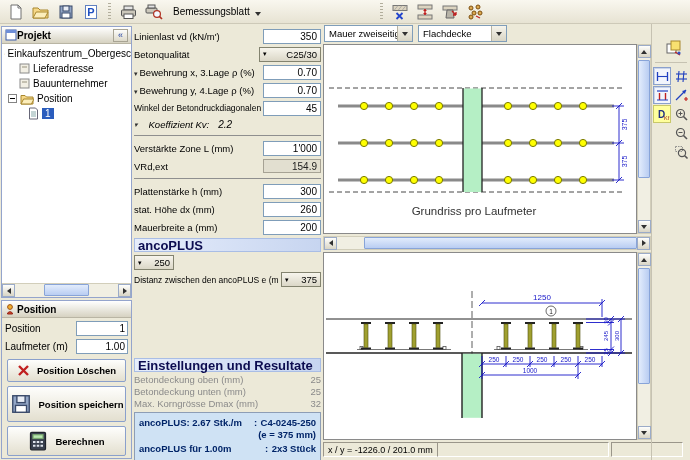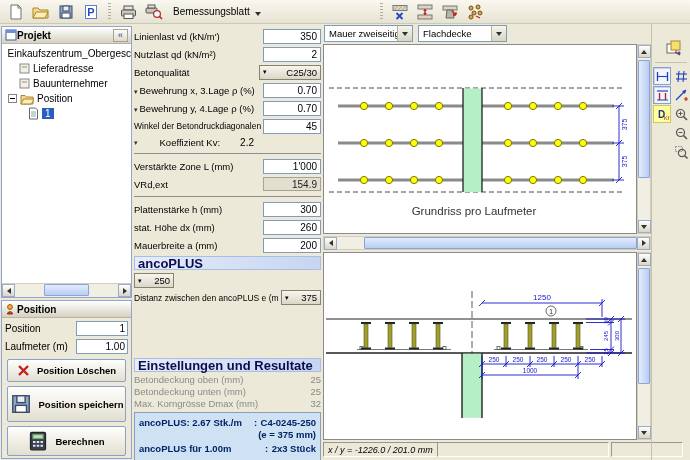--- a/index.html
+++ b/index.html
@@ -304,43 +304,39 @@
       <span>Position speichern</span>
     </button>
   </div>
 
   <div class="form">
     <div class="frow">
       <span class="flabel">Linienlast vd (kN/m')</span>
       <input class="finput" value="350" style="">
     </div>
     <div class="frow">
-      <span class="flabel">Nutzlast qd (kN/m²)</span>
-      <input class="finput" value="2" style="">
-    </div>
-    <div class="frow">
       <span class="flabel">Betonqualität</span>
       <span class="fdd w62">
         <span class="da">▾</span>
         <span>C25/30</span>
       </span>
     </div>
     <div class="frow">
       <span class="flabel"><span class="pfx">▾</span><span>Bewehrung x, 3.Lage ρ (%)</span></span>
       <input class="finput" value="0.70" style="">
     </div>
     <div class="frow">
       <span class="flabel"><span class="pfx">▾</span><span>Bewehrung y, 4.Lage ρ (%)</span></span>
       <input class="finput" value="0.70" style="">
     </div>
     <div class="frow">
       <span class="flabel xs">Winkel der Betondruckdiagonalen α (°)</span>
       <input class="finput" value="45" style="">
     </div>
-    <div class="frow" style="height:15px; justify-content:flex-start; gap:20px;">
+    <div class="frow" style="height:15px; justify-content:flex-start; gap:9px;font-style:italic;">
       <span class="pfx">▾</span>
       <span class="flabel" style="flex:0 0 auto;">Koeffizient Kv:</span>
       <span>2.2</span>
     </div>
     <div class="sep"></div>
     <div class="frow">
       <span class="flabel">Verstärkte Zone L (mm)</span>
       <input class="finput" value="1'000" style="">
     </div>
     <div class="frow">
@@ -602,21 +598,21 @@
         <span class="tri-u"></span>
       </span>
     <span class="vtrack">
         <span class="vthumb" style="top:2px; height:116px;"></span>
       </span>
     <span class="sbtn">
         <span class="tri-d"></span>
       </span>
   </div>
 
-  <div class="statusbar-cell" style="left:323px; top:442px; width:132px;font-style:italic;">x / y = -1226.0 / 201.0 mm</div>
+  <div class="statusbar-cell" style="left:323px; top:442px; width:132px;">x / y = -1226.0 / 201.0 mm</div>
   <div class="statusbar-cell" style="left:437px; top:442px; width:172px;"></div>
   <div class="statusbar-cell" style="left:611px; top:442px; width:72px;"></div>
 
   <div class="rstrip">
     <button class="ricon" style="left:11px; top:13px; width:20px; height:20px;">
       <svg width="17" height="17" viewBox="0 0 17 17">
         <rect x="2" y="5" width="9" height="9" fill="#fff" stroke="#666"></rect>
         <rect x="6" y="2" width="9" height="9" fill="#f8e070" stroke="#a8872e"></rect>
         <path d="M10 13l5 3" stroke="#c02020" stroke-width="1.4"></path>
         <circle cx="14" cy="14" r="1.6" fill="#3050c0"></circle>

